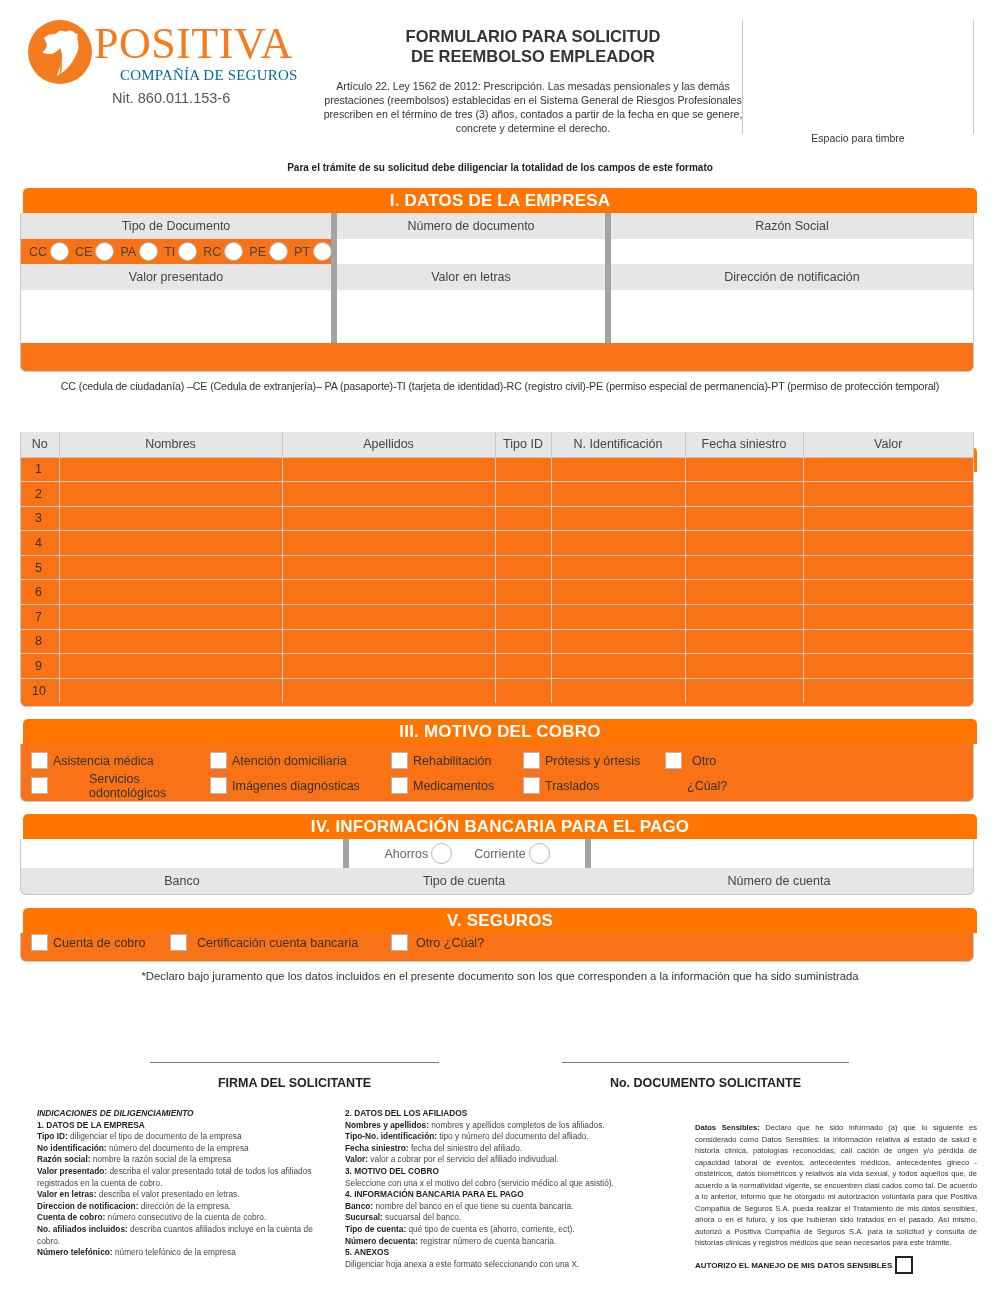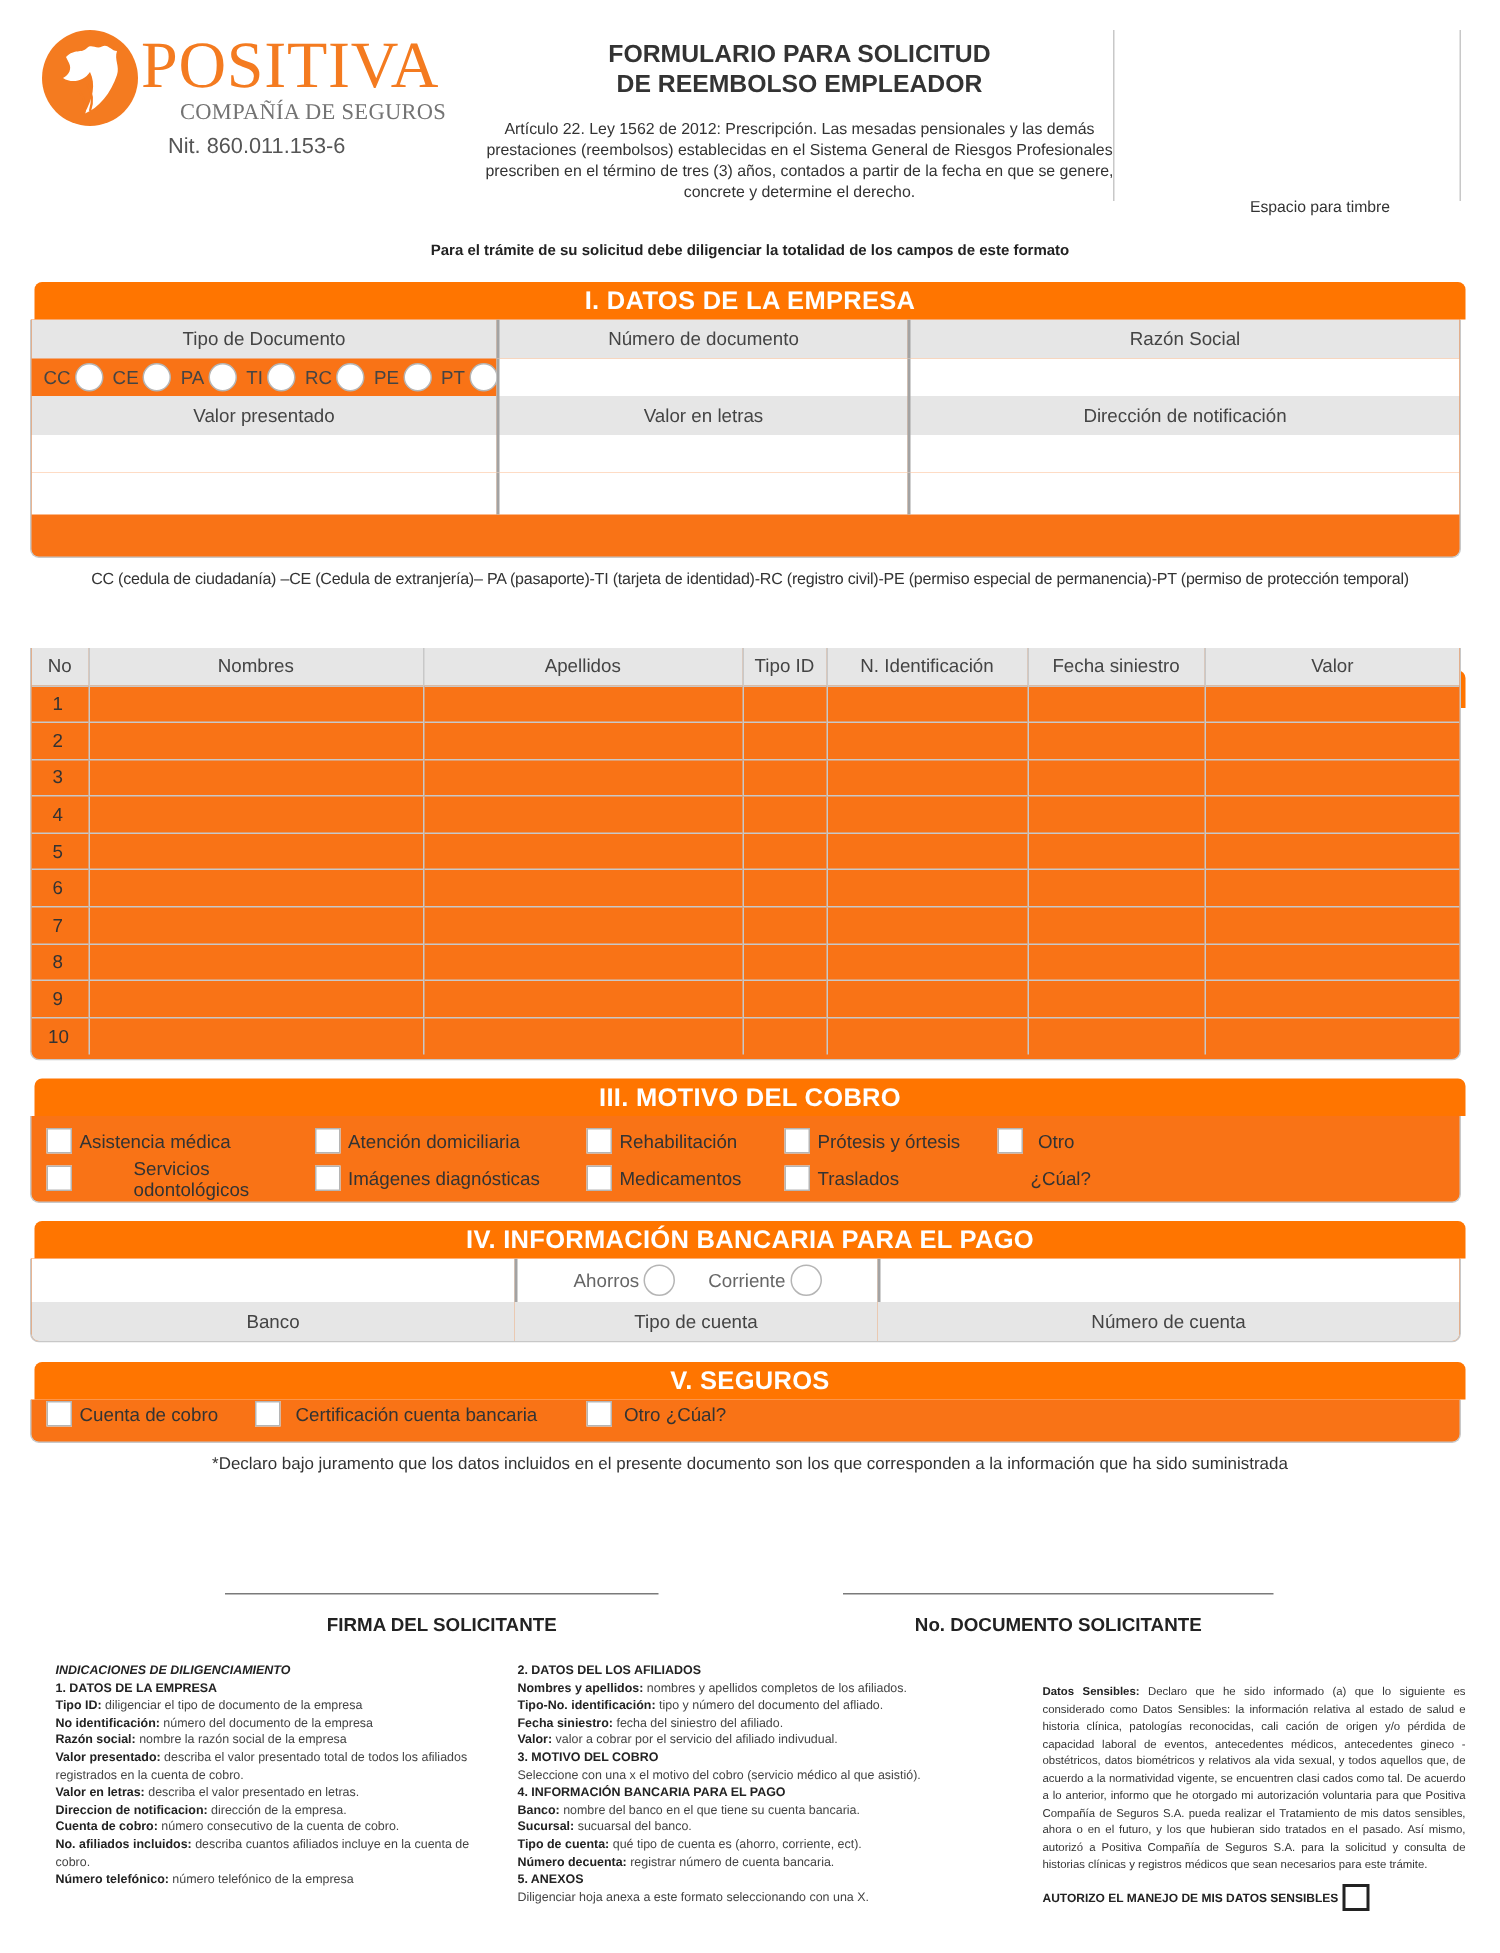--- a/index.html
+++ b/index.html
@@ -5,39 +5,39 @@
   * { box-sizing: border-box; margin: 0; padding: 0; }
   html, body { width: 1000px; height: 1302px; background: #ffffff; }
   body { position: relative; font-family: "Liberation Sans", "DejaVu Sans", sans-serif; color: #2b2b2b; overflow: hidden; }
   .abs { position: absolute; }
 
   
   .logo { left: 28px; top: 18px; width: 270px; height: 92px; }
   .logo-circle { position: absolute; left: 0; top: 2px; width: 64px; height: 64px; border-radius: 50%; background: #f47b20; }
   .logo-circle svg { position: absolute; left: 0; top: 0; }
   .logo-word { position: absolute; left: 66px; top: 4px; font-family: "Liberation Serif", "DejaVu Serif", serif; color: #f47b20; font-size: 44px; letter-spacing: 0.5px; line-height: 44px; }
-  .logo-sub { position: absolute; left: 92px; top: 49px; font-family: "Liberation Serif", "DejaVu Serif", serif; color: #737373; font-size: 15px; letter-spacing: 0.2px; }
+  .logo-sub { position: absolute; left: 92px; top: 49px; font-family: "Liberation Serif", "DejaVu Serif", serif; color: #0369a1; font-size: 15px; letter-spacing: 0.2px; }
   .logo-nit { position: absolute; left: 84px; top: 72px; color: #555; font-size: 14.5px; }
 
   .title { left: 330px; top: 26px; width: 406px; text-align: center; font-weight: bold; font-size: 16.5px; line-height: 20px; color: #333; }
   .article { left: 320px; top: 79px; width: 426px; text-align: center; font-size: 10.6px; line-height: 14px; color: #333; }
   .stamp-left { left: 742px; top: 20px; width: 1px; height: 114px; background: #c8c8c8; }
   .stamp-right { left: 973px; top: 20px; width: 1px; height: 114px; background: #c8c8c8; }
-  .stamp-label { left: 764px; top: 132px; width: 232px; text-align: center; font-size: 10.5px; color: #333; }
+  .stamp-label { left: 742px; top: 132px; width: 232px; text-align: center; font-size: 10.5px; color: #333; }
 
   .notice { left: 0; top: 162px; width: 1000px; text-align: center; font-weight: bold; font-size: 10px; color: #222; }
 
   
   .bar { left: 23px; width: 954px; height: 25px; background: #ff7500; border-radius: 5px 5px 0 0; color: #fff; font-weight: bold; font-size: 17px; text-align: center; line-height: 25px; letter-spacing: 0.2px; }
 
   .box { left: 20px; width: 954px; border: 1px solid #c8c8c8; border-top: none; border-radius: 0 0 6px 6px; background: #f97316; overflow: hidden; }
 
   
   .grid3 { display: grid; grid-template-columns: 310px 274px 1fr; }
-  .cell { border-left: 2px solid #a3a3a3; font-size: 12.5px; color: #444; text-align: center; }
+  .cell { border-left: 6px solid #a3a3a3; font-size: 12.5px; color: #444; text-align: center; }
   .cell:first-child { border-left: none; }
   .hdr { background: #e6e6e6; height: 26px; line-height: 26px; }
   .val { background: #fff; height: 25px; }
 
   .radio-row { display: flex; align-items: center; padding-left: 8px; height: 25px; font-size: 12.5px; color: #444; }
   .radio-row .opt { display: flex; align-items: center; margin-right: 6px; }
   .circle { display: inline-block; width: 19px; height: 19px; border: 1px solid #b5b5b5; border-radius: 50%; margin-left: 3px; background: #fff; }
 
   .legend { left: 0; top: 380px; width: 1000px; text-align: center; font-size: 10.7px; color: #333; letter-spacing: -0.15px; }
 

